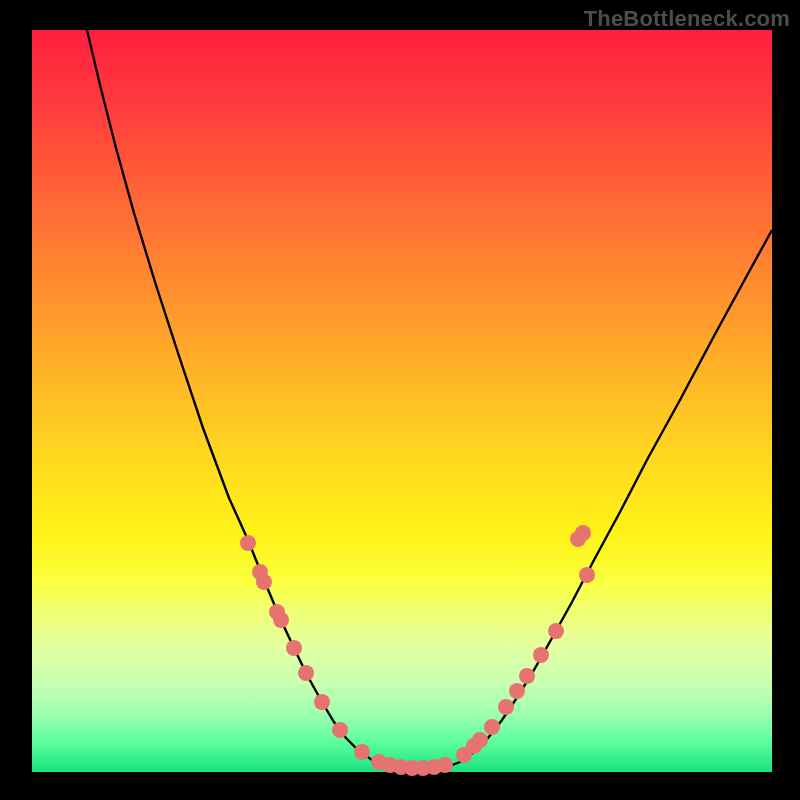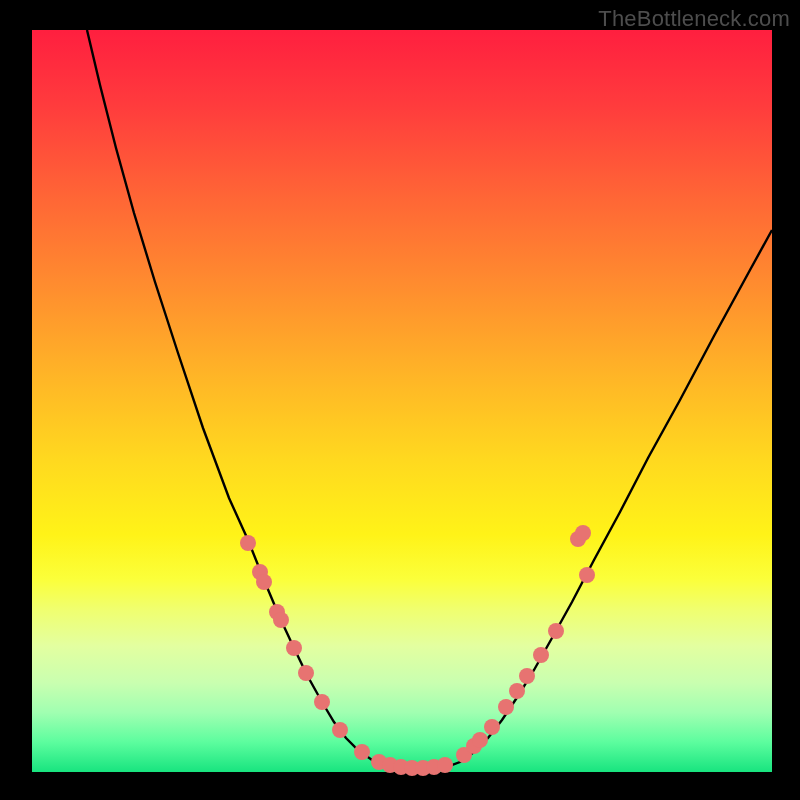--- a/index.html
+++ b/index.html
@@ -43,21 +43,21 @@
       #5cfd9e 96%,
       #18e47f 100%
     );
   }
   .watermark {
     position: absolute;
     top: 6px;
     right: 10px;
     color: #4d4d4d;
     font-size: 22px;
-    font-weight: 400;
+    font-weight: 700;
     letter-spacing: 0.2px;
     margin-left: 44px;
   }
   svg.curve {
     position: absolute;
     left: 0;
     top: 0;
     width: 740px;
     height: 742px;
     overflow: visible;

